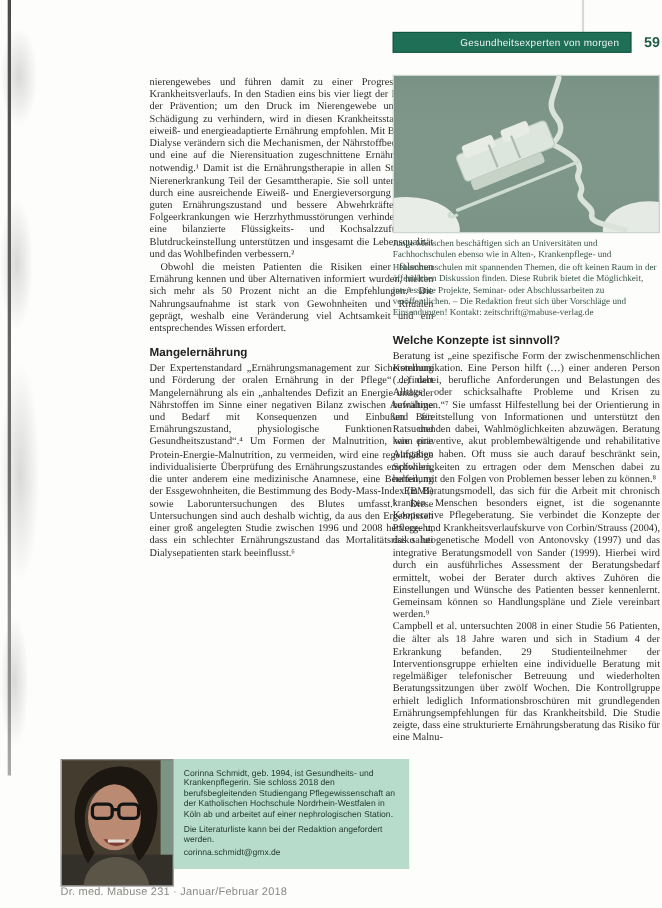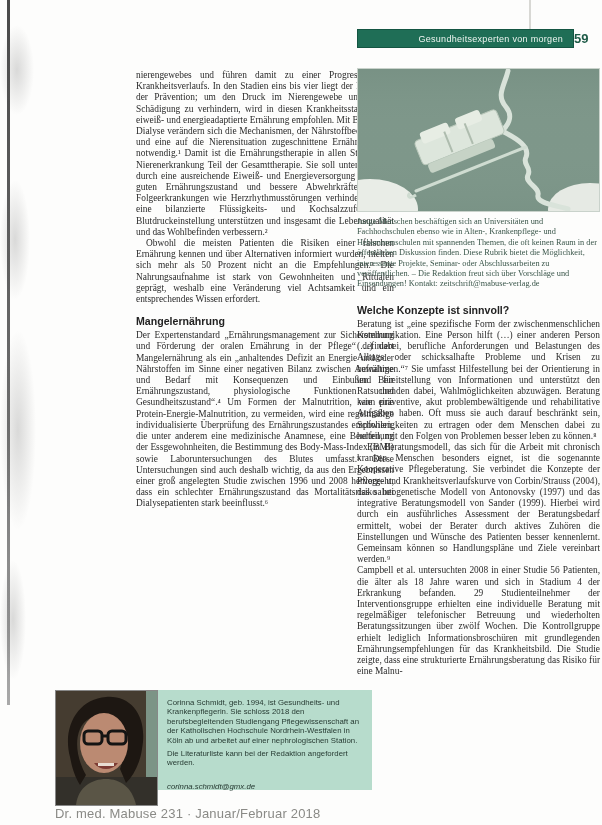--- a/index.html
+++ b/index.html
@@ -23,37 +23,37 @@
   h3.sect{font-family:"Liberation Sans",sans-serif;font-size:10.6px;font-weight:bold;
     color:#222;margin:10px 0 3px 0;}
 
   
   .headrow{display:flex;align-items:center;margin-bottom:20px;}
   .headbar{flex:1;height:19px;background:#1f6e56;display:flex;align-items:center;
     justify-content:flex-end;padding-right:10px;box-sizing:border-box;
     border:1px solid #145542;}
   .headbar span{font-family:"Liberation Sans",sans-serif;font-size:9px;color:#eef5f1;
     letter-spacing:.3px;}
-  .pagenum{width:26px;text-align:left;font-family:"Liberation Sans",sans-serif;
+  .pagenum{width:26px;text-align:right;font-family:"Liberation Sans",sans-serif;
     font-size:13px;font-weight:bold;color:#1f5c48;}
 
   .hero{display:block;border:1px solid #c9d2cb;}
   .caption{font-family:Liberation Serif, serif;font-size:8.3px;line-height:10.4px;
     color:#3a564a;margin:5px 0 0 0;}
 
   
   .author-photo{position:absolute;left:55px;top:690px;border:1px solid #888;}
   .bio-box{position:absolute;left:158px;top:690px;width:214px;height:100px;
     background:#b7dccc;box-sizing:border-box;padding:8px 9px;
     font-family:"Liberation Sans",sans-serif;font-size:7.8px;line-height:9.4px;color:#273b33;}
   .bio-box .note{margin-top:4px;}
-  .bio-box .mail{margin-top:14px;font-style:italic;}
+  .bio-box .mail{margin-top:2px;}
 
   .footer{position:absolute;left:55px;top:806px;font-family:"Liberation Sans",sans-serif;
-    font-size:13px;color:#8a8a86;letter-spacing:.2px;}
+    font-size:10px;color:#8a8a86;letter-spacing:.2px;}
 </style>
 </head>
 <body>
 
 <div class="spine"></div>
 <div class="smudge" style="left:0;top:25px;width:34px;height:90px;"></div>
 <div class="smudge" style="left:0;top:180px;width:30px;height:120px;"></div>
 <div class="smudge" style="left:0;top:330px;width:36px;height:200px;"></div>
 <div class="smudge" style="left:0;top:560px;width:26px;height:120px;"></div>
 <div class="fold-line"></div>

